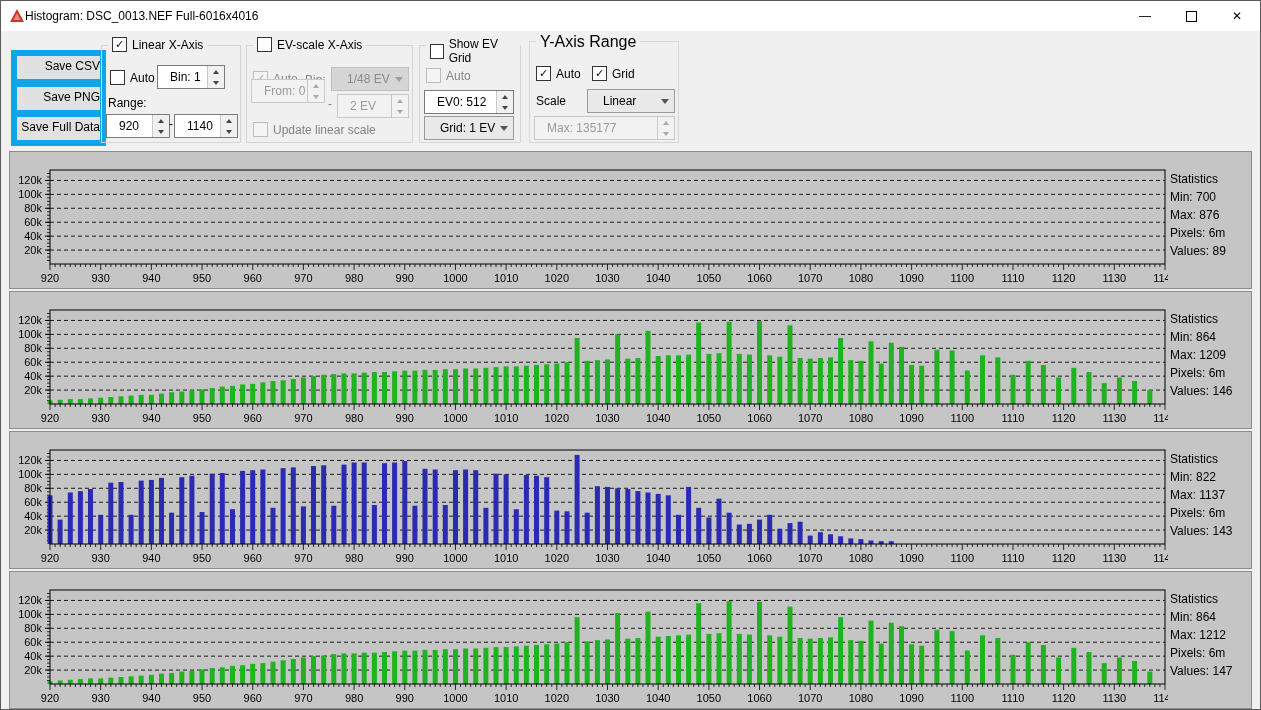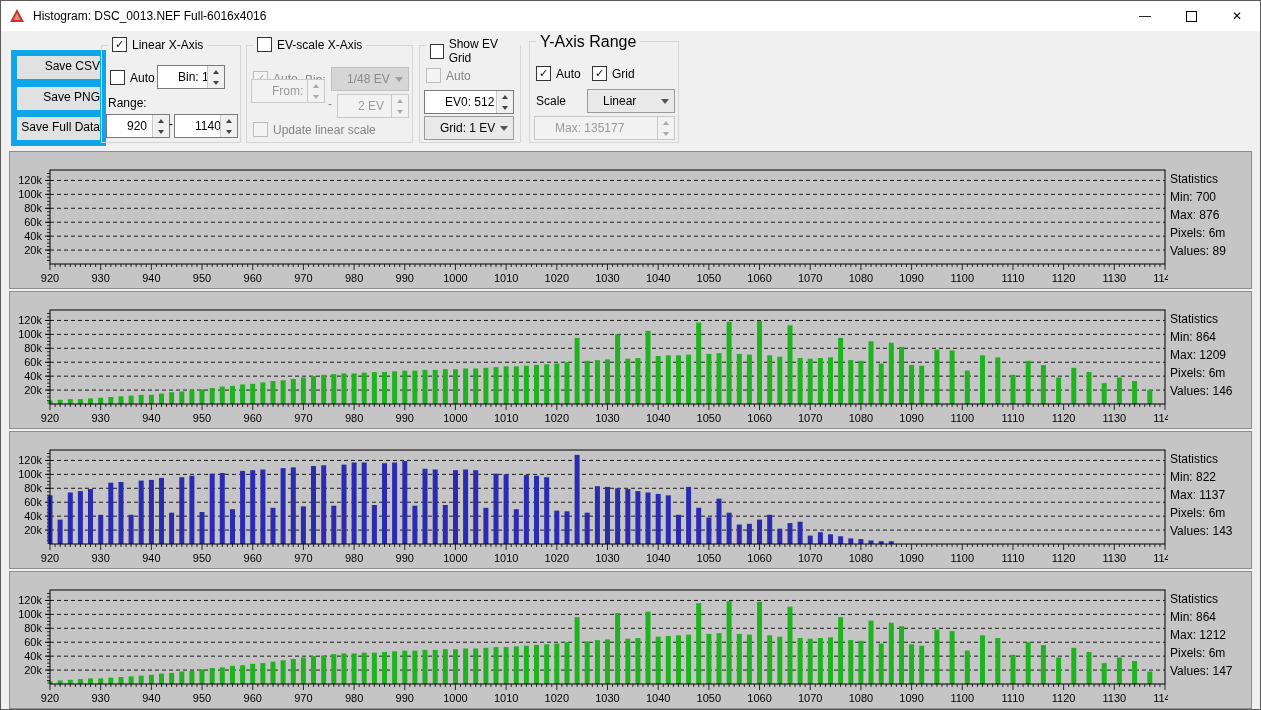--- a/index.html
+++ b/index.html
@@ -1,41 +1,41 @@
 <!DOCTYPE html>
 <html><head>
 <meta charset="utf-8">
 <style>
   html,body{margin:0;padding:0;}
   body{font-family:"Liberation Sans", sans-serif; background:#9a9a9a;}
   #win{position:relative;width:1259px;height:708px;background:#f0f0f0;border:1px solid #5a5a5a;overflow:hidden;}
   
   #titlebar{position:absolute;left:0;top:0;width:100%;height:30px;background:#ffffff;display:flex;align-items:center;}
   #appicon{margin-left:8px;width:16px;height:16px;flex:0 0 auto;}
-  #title{margin-left:8px;font-size:12px;color:#000;}
+  #title{font-size:12px;color:#000;}
   #wincontrols{position:absolute;right:0;top:0;height:30px;display:flex;}
   .wbtn{width:46px;height:30px;display:flex;align-items:center;justify-content:center;font-size:12px;color:#000;}
   .maxbox{width:9px;height:9px;border:1px solid #000;}
   
   .btn{position:absolute;left:10px;width:83px;height:23px;background:#e1e1e1;border:6px solid #0ea5e9;font-size:12px;color:#000;text-align:right;line-height:21px;cursor:default;}
   
   .group{position:absolute;border:1px solid #d5d5d5;background:transparent;}
   .gtitle{position:absolute;top:-9px;left:6px;background:#f0f0f0;padding:0 4px;font-size:12px;display:flex;align-items:center;gap:5px;}
   .gtitle.plain{font-size:16px;color:#000;}
   
   .cb{display:inline-flex;align-items:center;gap:5px;font-size:12px;color:#000;}
   .cb .box{width:13px;height:13px;background:#fff;border:1px solid #333;display:inline-flex;align-items:center;justify-content:center;font-size:11px;line-height:11px;color:#000;}
   .cb.dis{color:#848484;}
   .cb.dis .box{border-color:#bcbcbc;background:#f4f4f4;color:#9a9a9a;}
   .abs{position:absolute;}
   .lbl{font-size:12px;color:#000;}
   .lbl.dis{color:#848484;}
   
   .spin{position:absolute;height:22px;background:#fff;border:1px solid #7a7a7a;display:flex;align-items:center;font-size:12px;color:#000;}
-  .spin .val{flex:1;padding-left:20px;white-space:nowrap;overflow:hidden;}
+  .spin .val{flex:1;padding-left:12px;white-space:nowrap;overflow:hidden;}
   .spin .arrows{width:16px;height:100%;border-left:1px solid #c8c8c8;display:flex;flex-direction:column;}
   .spin .a{flex:1;display:flex;align-items:center;justify-content:center;background:#f0f0f0;}
   .tri-up{width:0;height:0;border-left:3px solid transparent;border-right:3px solid transparent;border-bottom:4px solid #444;}
   .tri-dn{width:0;height:0;border-left:3px solid transparent;border-right:3px solid transparent;border-top:4px solid #444;}
   .spin.dis{border-color:#c9c9c9;background:#f2f2f2;color:#9a9a9a;}
   .spin.dis .a{background:#f2f2f2;}
   .spin.dis .tri-up{border-bottom-color:#aaa;}
   .spin.dis .tri-dn{border-top-color:#aaa;}
   
   .combo{position:absolute;height:22px;background:#e9e9e9;border:1px solid #9a9a9a;display:flex;align-items:center;font-size:12px;color:#000;}

